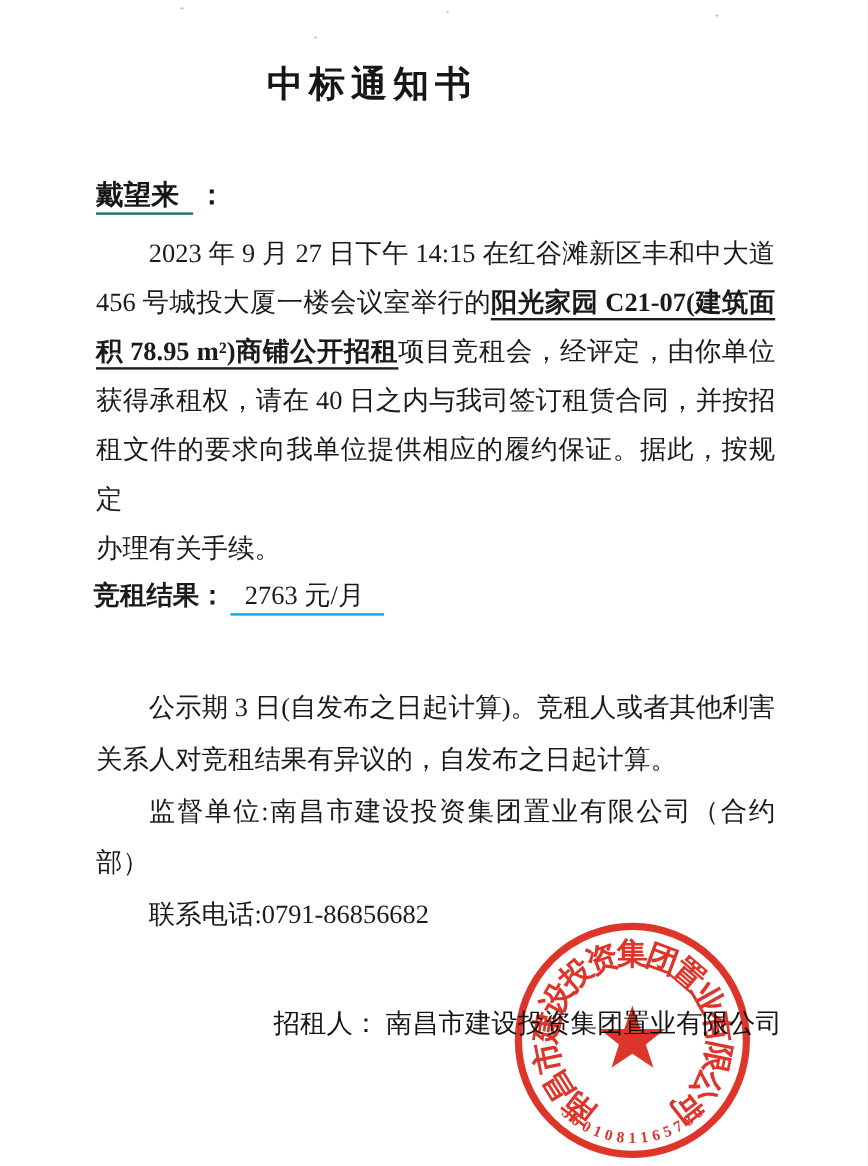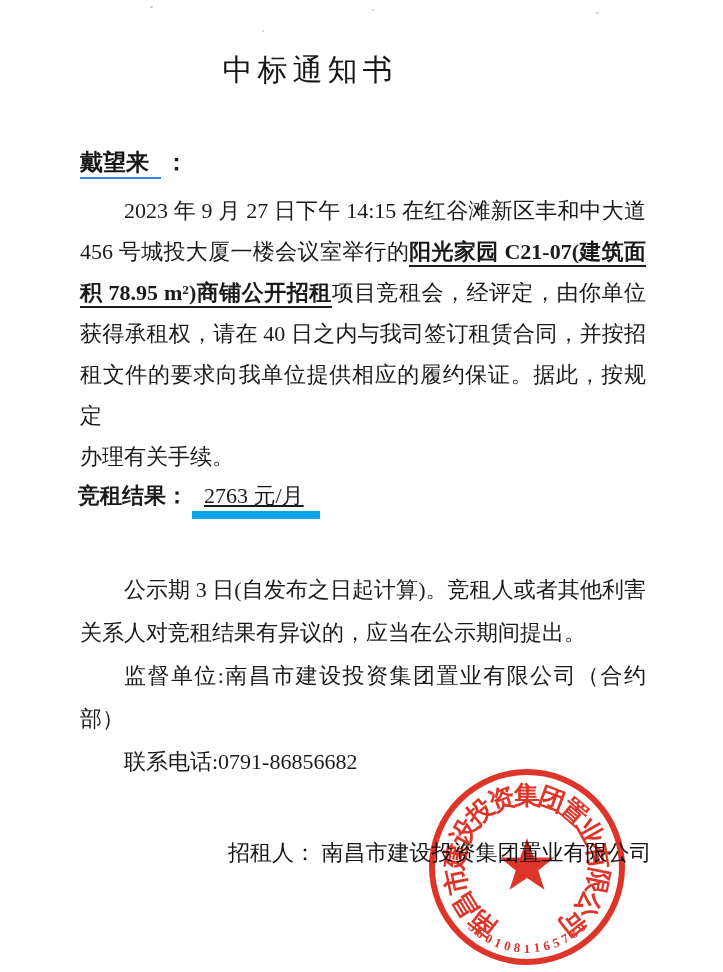--- a/index.html
+++ b/index.html
@@ -13,31 +13,31 @@
     margin:0 auto;
     background:#ffffff;
     color:#1a1a1a;
     overflow:hidden;
   }
   .speck { position:absolute; background:#c9c9c9; border-radius:50%; }
 
   .doc-title {
     position:absolute; top:50px; left:0; width:620px;
     text-align:center;
-    font-size:30px; font-weight:normal;
+    font-size:30px; font-weight:bold;
     letter-spacing:5px;
     color:#161616;
   }
 
   .addressee {
     position:absolute; top:147px; left:80px;
     font-size:23px; font-weight:bold; color:#161616;
   }
   .addressee .name {
-    border-bottom:2px solid #3b82f6;
+    border-bottom:2px solid #0f766e;
     padding:0 12px 2px 0;
   }
   .addressee .colon { margin-left:4px; }
 
   .para1 {
     position:absolute; top:190px; left:80px; width:566px;
     font-size:22px; line-height:41px;
   }
   .para2 {
     position:absolute; top:568px; left:80px; width:566px;
@@ -51,24 +51,23 @@
     border-bottom:2px solid #1c1c1c;
     padding-bottom:1px;
   }
 
   .result-line {
     position:absolute; top:481px; left:78px;
     font-size:22px;
   }
   .result-label { font-weight:bold; }
   .result-value {
-    border-bottom:8px solid #0ea5e9;
+    border-bottom:2px solid #0ea5e9;
     padding:0 16px 3px 12px;
     margin-left:4px;
-    text-decoration:underline;
   }
 
   .lessor-line {
     position:absolute; top:838px; left:228px;
     font-size:22px; color:#141414;
   }
   .date-line {
     position:absolute; top:888px; left:408px;
     font-size:22px; color:#141414;
   }
@@ -111,21 +110,21 @@
     <div class="line fill">租文件的要求向我单位提供相应的履约保证。据此，按规定</div>
     <div class="line">办理有关手续。</div>
   </div>
 
   <div class="result-line">
     <span class="result-label">竞租结果：</span><span class="result-value">2763 元/月</span>
   </div>
 
   <div class="para2">
     <div class="line fill indent">公示期 3 日(自发布之日起计算)。竞租人或者其他利害</div>
-    <div class="line">关系人对竞租结果有异议的，应当在公示期间提出。</div>
+    <div class="line">关系人对竞租结果有异议的，自发布之日起计算。</div>
     <div class="line indent">监督单位:南昌市建设投资集团置业有限公司（合约部）</div>
     <div class="line indent">联系电话:0791-86856682</div>
   </div>
 
   <div class="lessor-line">招租人： 南昌市建设投资集团置业有限公司</div>
 
   <svg class="seal" viewBox="0 0 210 210">
     <circle id="seal-ring" cx="105" cy="105" r="95" fill="none" stroke-width="6" stroke="#dc2318"></circle>
     <polygon id="seal-star" points="105,76 111.8,95.4 132.4,95.4 116.2,108.4 122.5,127.7 105,116.1 87.5,127.7 93.8,108.4 77.6,95.4 98.2,95.4" fill="#dc2318"></polygon>
     <g id="seal-company-text">

